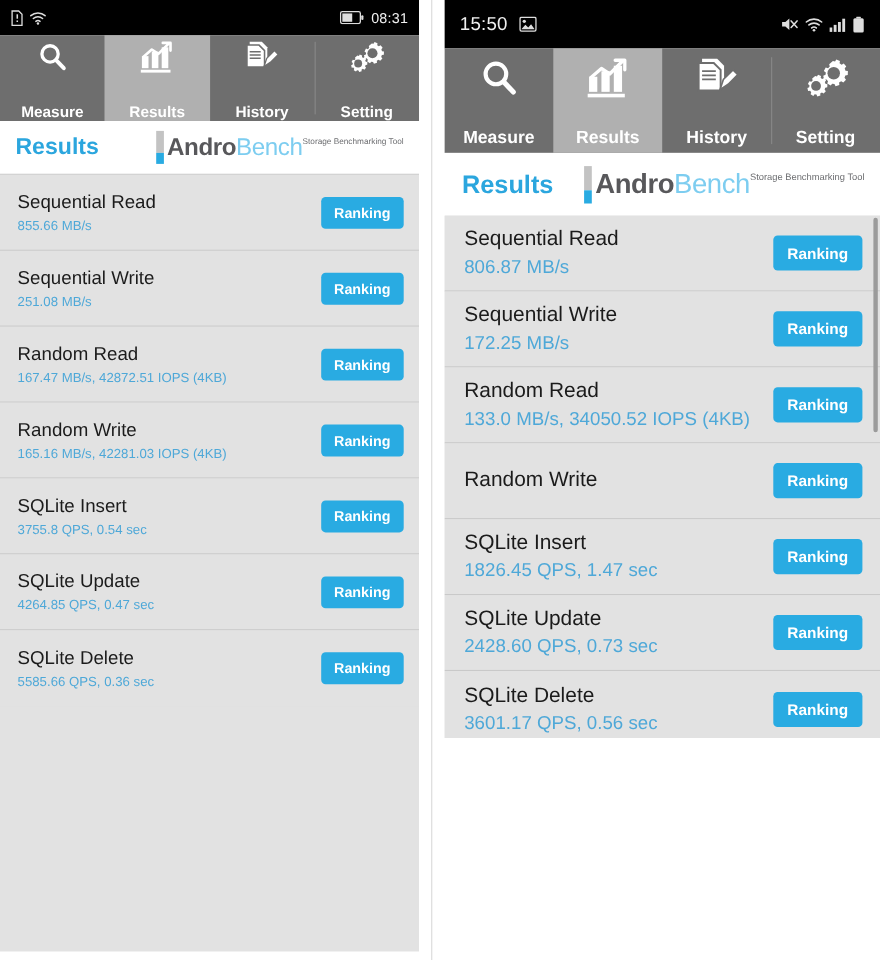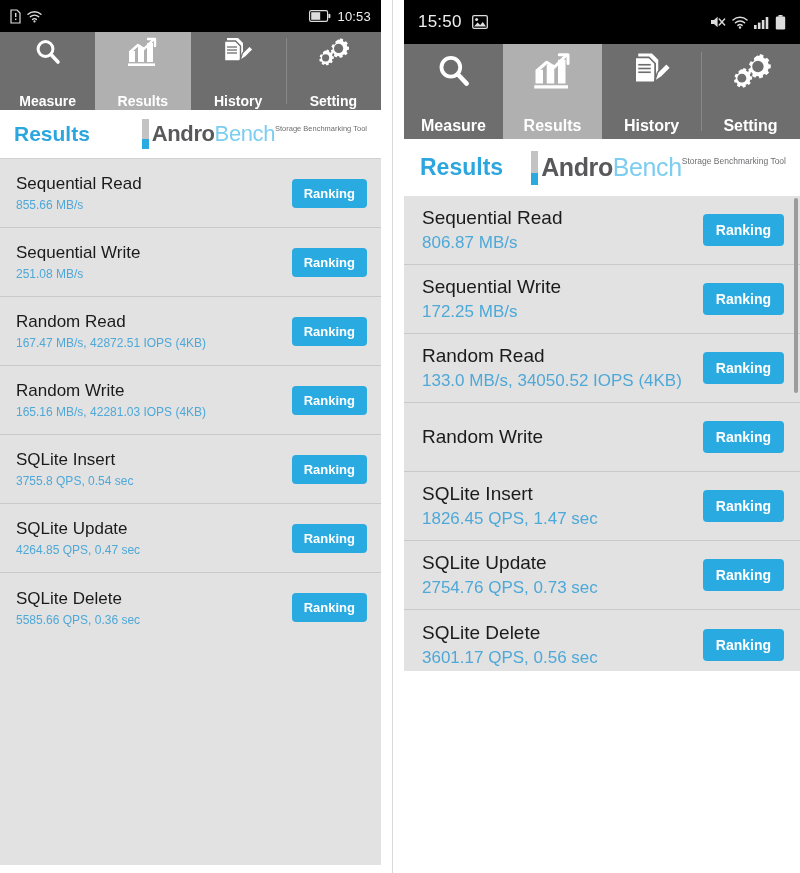--- a/index.html
+++ b/index.html
@@ -118,21 +118,21 @@
         </span>
       </div>
       <div class="sb-right">
         <span class="sb-ico">
           <svg width="22" height="12" viewBox="0 0 22 12">
               <rect x="0.6" y="0.6" width="18" height="10.8" rx="1.6" fill="none" stroke="#ddd" stroke-width="1.2"></rect>
               <rect x="2.2" y="2.2" width="9" height="7.6" fill="#ddd"></rect>
               <rect x="19.4" y="3.8" width="2" height="4.4" rx="1" fill="#ddd"></rect>
             </svg>
         </span>
-        <span class="sb-time">10:53</span>
+        <span class="sb-time">08:31</span>
       </div>
     </div>
 
     <div class="tabbar">
       <div class="tab">
         <span class="tab-ico">
           <svg width="30" height="30" viewBox="0 0 30 30">
               <circle cx="12.5" cy="12" r="7.4" fill="none" stroke="#fff" stroke-width="3"></circle>
               <line x1="18" y1="17.6" x2="25" y2="25" stroke="#fff" stroke-width="3.6" stroke-linecap="round"></line>
             </svg>
@@ -394,21 +394,21 @@
       <div class="row">
         <div class="row-texts">
           <span class="row-title">SQLite Insert</span>
           <span class="row-value">1826.45 QPS, 1.47 sec</span>
         </div>
         <button class="rank-btn">Ranking</button>
       </div>
       <div class="row">
         <div class="row-texts">
           <span class="row-title">SQLite Update</span>
-          <span class="row-value">2754.76 QPS, 0.73 sec</span>
+          <span class="row-value">2428.60 QPS, 0.73 sec</span>
         </div>
         <button class="rank-btn">Ranking</button>
       </div>
       <div class="row" style="border-bottom:none;">
         <div class="row-texts">
           <span class="row-title">SQLite Delete</span>
           <span class="row-value">3601.17 QPS, 0.56 sec</span>
         </div>
         <button class="rank-btn">Ranking</button>
       </div>

